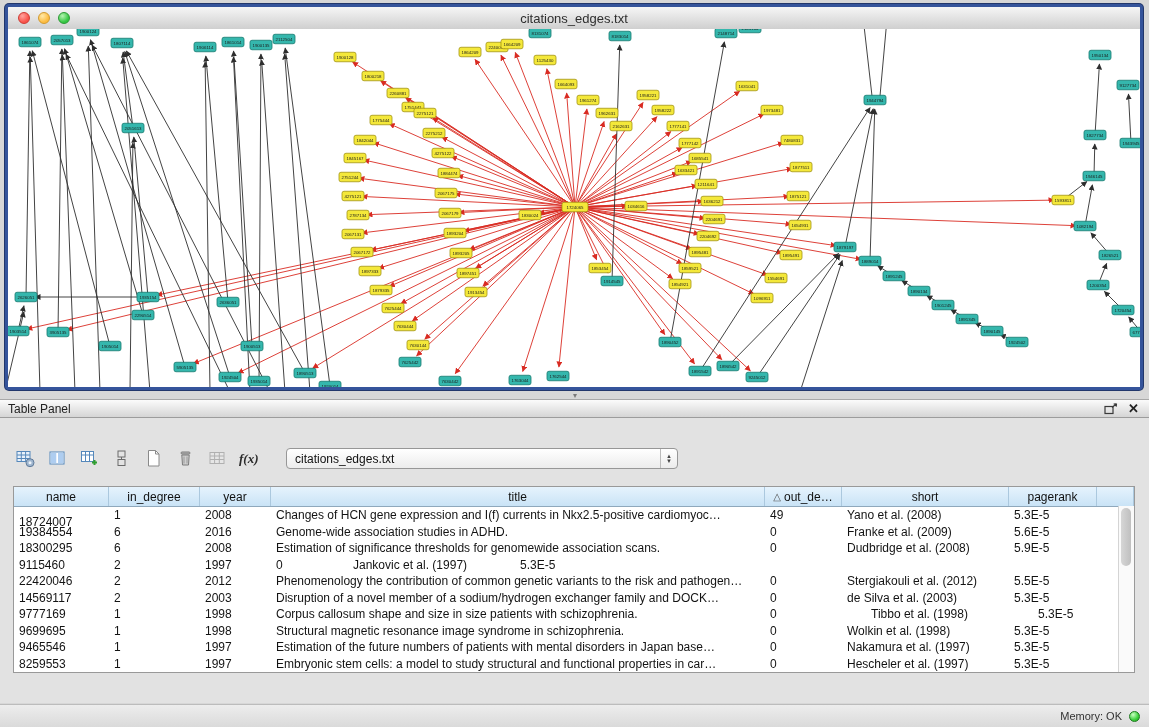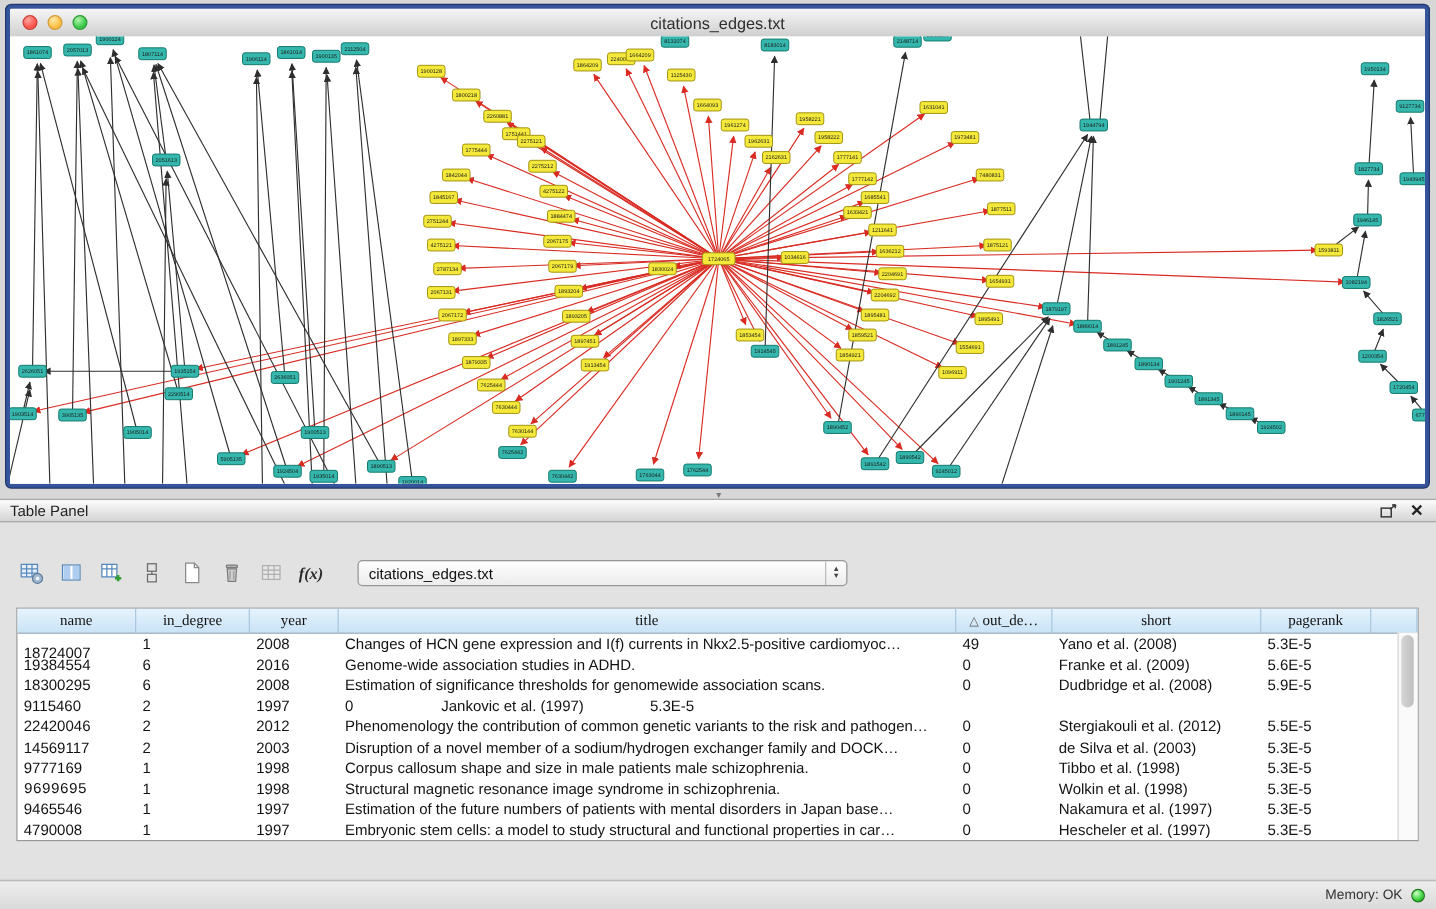--- a/index.html
+++ b/index.html
@@ -42,21 +42,21 @@
     border:1px solid #979797;border-radius:4px;display:flex;align-items:center;
     font-size:12px;color:#111;box-sizing:border-box;}
   #combo .combo-text{flex:1;padding-left:8px;}
   #combo .combo-stepper{width:16px;height:100%;border-left:1px solid #bbb;display:flex;
     flex-direction:column;align-items:center;justify-content:center;color:#444;
     font-size:6px;line-height:5px;}
 
   #tablewrap{position:absolute;left:13px;top:68px;width:1122px;height:187px;background:#fff;
     border:1px solid #999;box-sizing:border-box;display:flex;flex-direction:column;position:absolute;}
   .thead{display:flex;height:19px;background:linear-gradient(#e6f3fd,#c9e3f6);
-    border-bottom:1px solid #8fa8bc;font-size:12px;color:#111;flex:0 0 auto;font-family:Liberation Serif, serif;}
+    border-bottom:1px solid #8fa8bc;font-size:12px;color:#111;flex:0 0 auto;}
   .th{display:flex;align-items:center;justify-content:center;border-right:1px solid #abc8de;
     box-sizing:border-box;overflow:hidden;white-space:nowrap;}
   .th .sort{color:#555;margin-right:3px;font-size:10px;}
   .tbody{flex:1 1 auto;overflow:hidden;font-size:12px;color:#131313;position:relative;}
   .tr{display:flex;height:16.5px;align-items:center;}
   .td{padding-left:5px;white-space:nowrap;overflow:hidden;text-overflow:ellipsis;box-sizing:border-box;}
   #vscroll{position:absolute;right:0;top:19px;bottom:0;width:15px;background:#fafafa;
     border-left:1px solid #d4d4d4;}
   #vscroll .thumb{position:absolute;top:2px;left:2px;width:10px;height:58px;border-radius:5px;
     background:linear-gradient(90deg,#d6d6d6,#bfbfbf);}
@@ -615,45 +615,45 @@
           <div class="td" style="width: 71px;">2003</div>
           <div class="td" style="width: 494px;">Disruption of a novel member of a sodium/hydrogen exchanger family and DOCK…</div>
           <div class="td" style="width: 77px;">0</div>
           <div class="td" style="width: 167px;">de Silva et al. (2003)</div>
           <div class="td" style="width: 88px;">5.3E-5</div>
         </div>
         <div class="tr">
           <div class="td" style="width: 95px;">9777169</div>
           <div class="td" style="width: 91px;">1</div>
           <div class="td" style="width: 71px;">1998</div>
-          <div class="td" style="width: 494px;">Corpus callosum shape and size in male patients male schizophrenia.</div>
-          <div class="td" style="width: 77px;">0</div>
-          <div class="td" style="width: 167px;">Tibbo et al. (1998)</div>
+          <div class="td" style="width: 494px;">Corpus callosum shape and size in size patients with schizophrenia.</div>
+          <div class="td" style="width: 77px;">0</div>
+          <div class="td" style="width: 167px; margin-left: 24px;">Tibbo et al. (1998)</div>
           <div class="td" style="width: 88px;">5.3E-5</div>
         </div>
         <div class="tr">
-          <div class="td" style="width: 95px; font-family: Liberation Mono, monospace;">9699695</div>
+          <div class="td" style="width: 95px;">9699695</div>
           <div class="td" style="width: 91px;">1</div>
           <div class="td" style="width: 71px;">1998</div>
           <div class="td" style="width: 494px;">Structural magnetic resonance image syndrome in schizophrenia.</div>
           <div class="td" style="width: 77px;">0</div>
           <div class="td" style="width: 167px;">Wolkin et al. (1998)</div>
           <div class="td" style="width: 88px;">5.3E-5</div>
         </div>
         <div class="tr">
           <div class="td" style="width: 95px;">9465546</div>
           <div class="td" style="width: 91px;">1</div>
           <div class="td" style="width: 71px;">1997</div>
           <div class="td" style="width: 494px;">Estimation of the future numbers of patients with mental disorders in Japan base…</div>
           <div class="td" style="width: 77px;">0</div>
           <div class="td" style="width: 167px;">Nakamura et al. (1997)</div>
           <div class="td" style="width: 88px;">5.3E-5</div>
         </div>
         <div class="tr">
-          <div class="td" style="width: 95px;">4790008</div>
+          <div class="td" style="width: 95px;">8259553</div>
           <div class="td" style="width: 91px;">1</div>
           <div class="td" style="width: 71px;">1997</div>
           <div class="td" style="width: 494px;">Embryonic stem cells: a model to study structural and functional properties in car…</div>
           <div class="td" style="width: 77px;">0</div>
           <div class="td" style="width: 167px;">Hescheler et al. (1997)</div>
           <div class="td" style="width: 88px;">5.3E-5</div>
         </div>
       </div>
     <div id="vscroll">
       <div class="thumb"></div>

